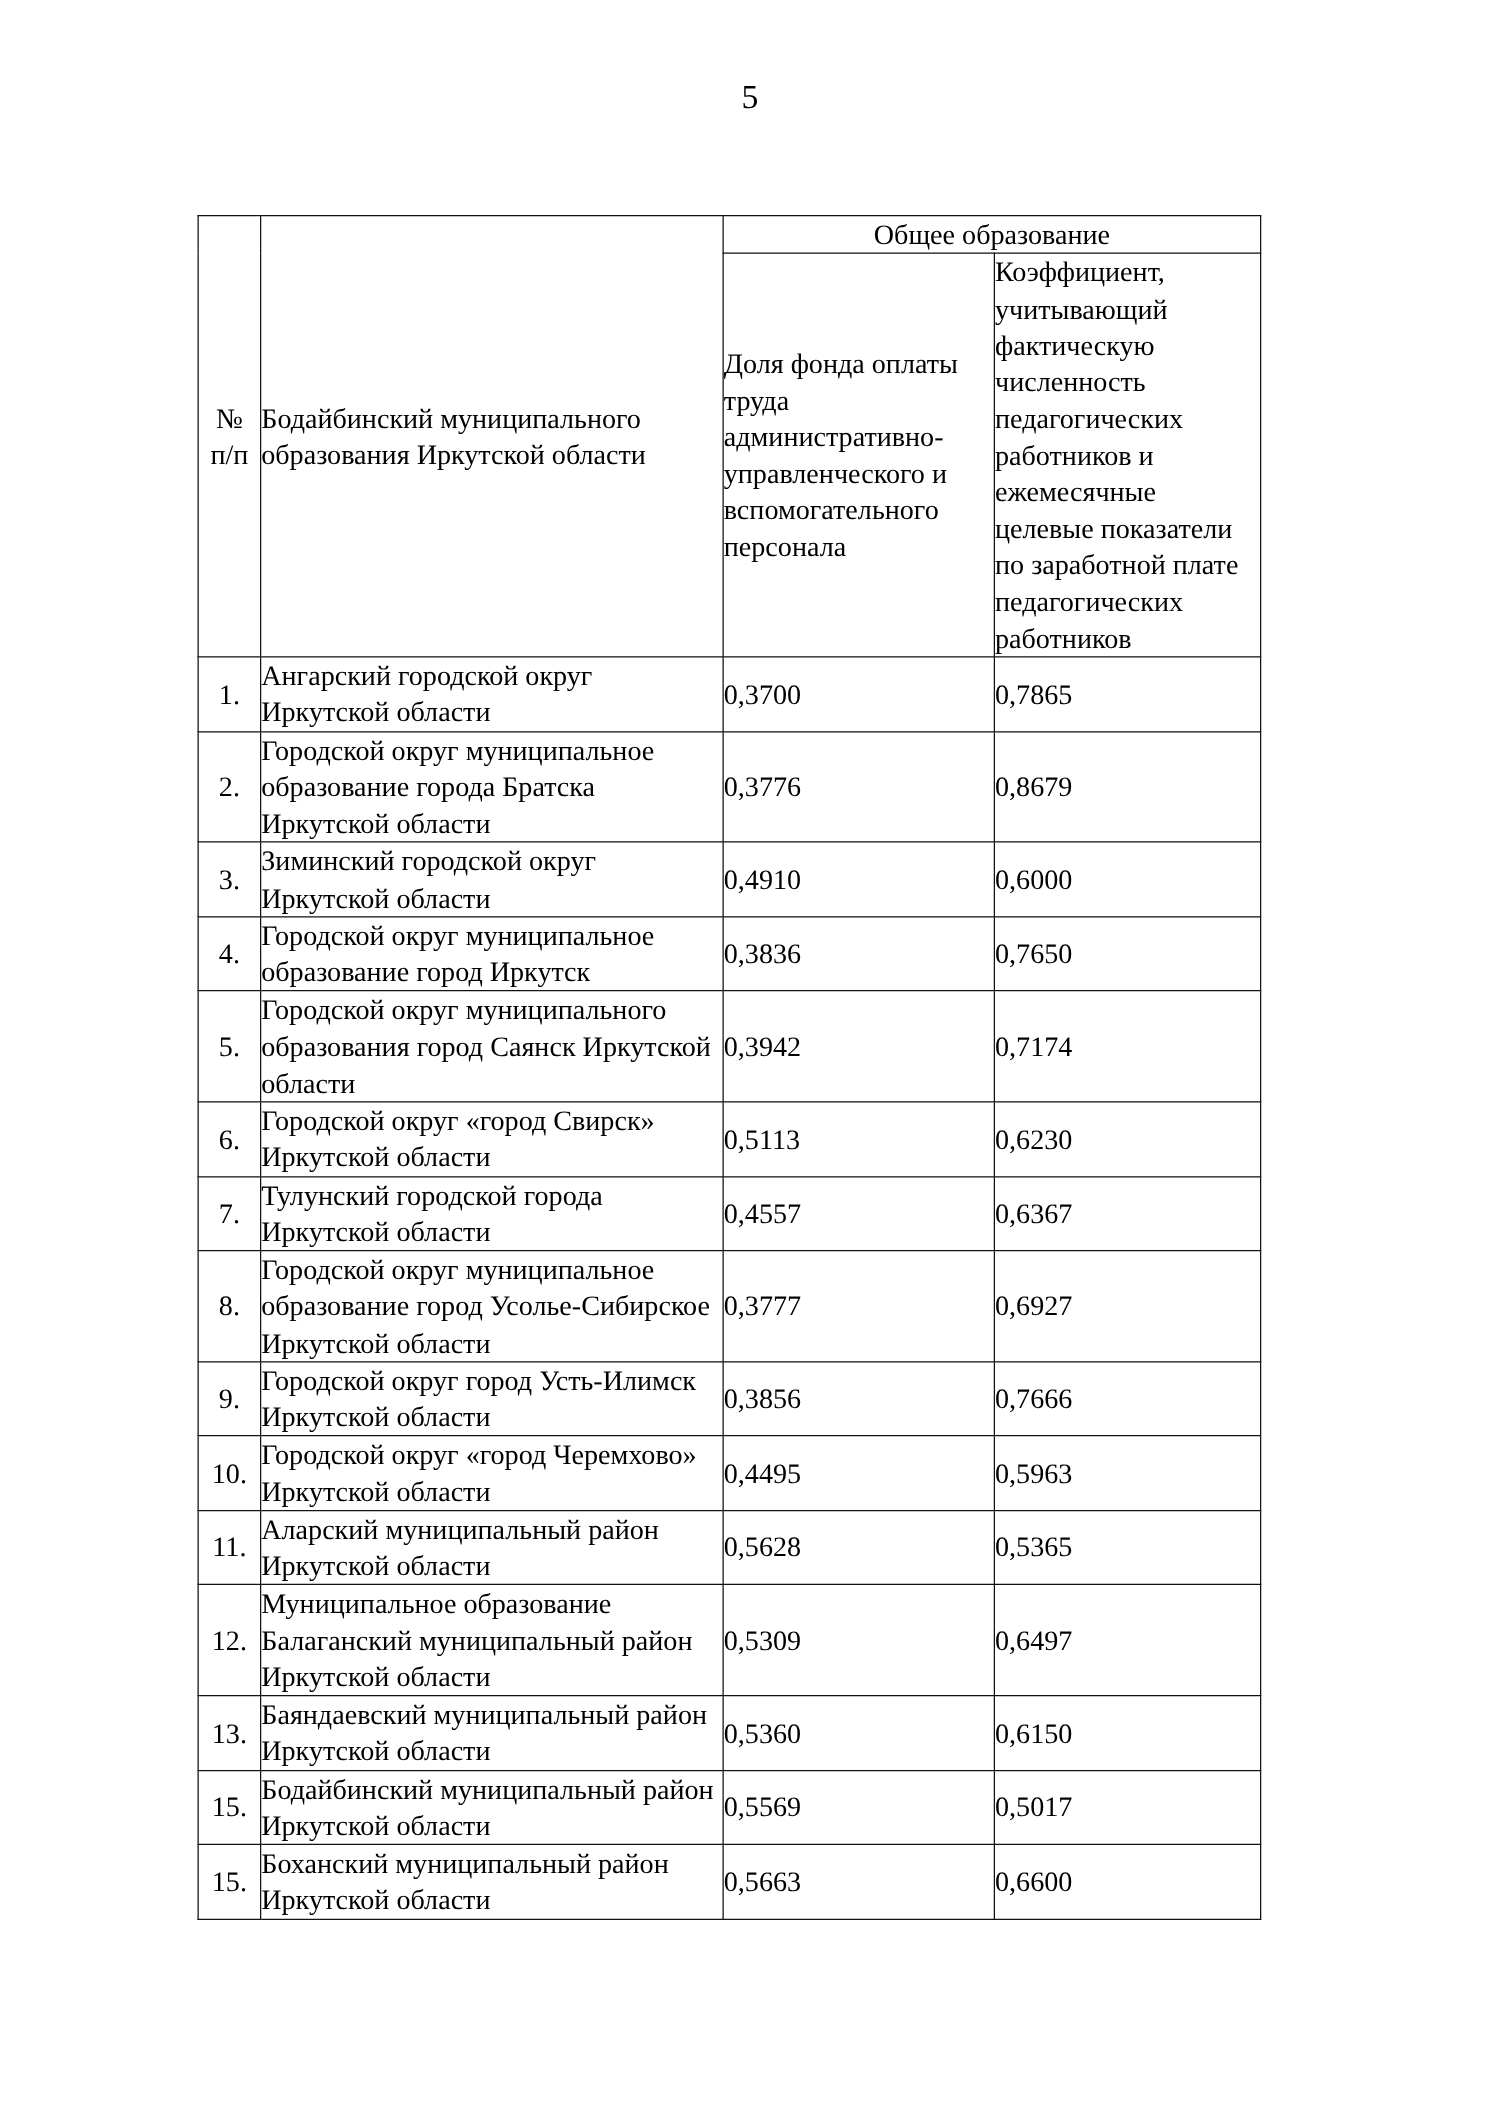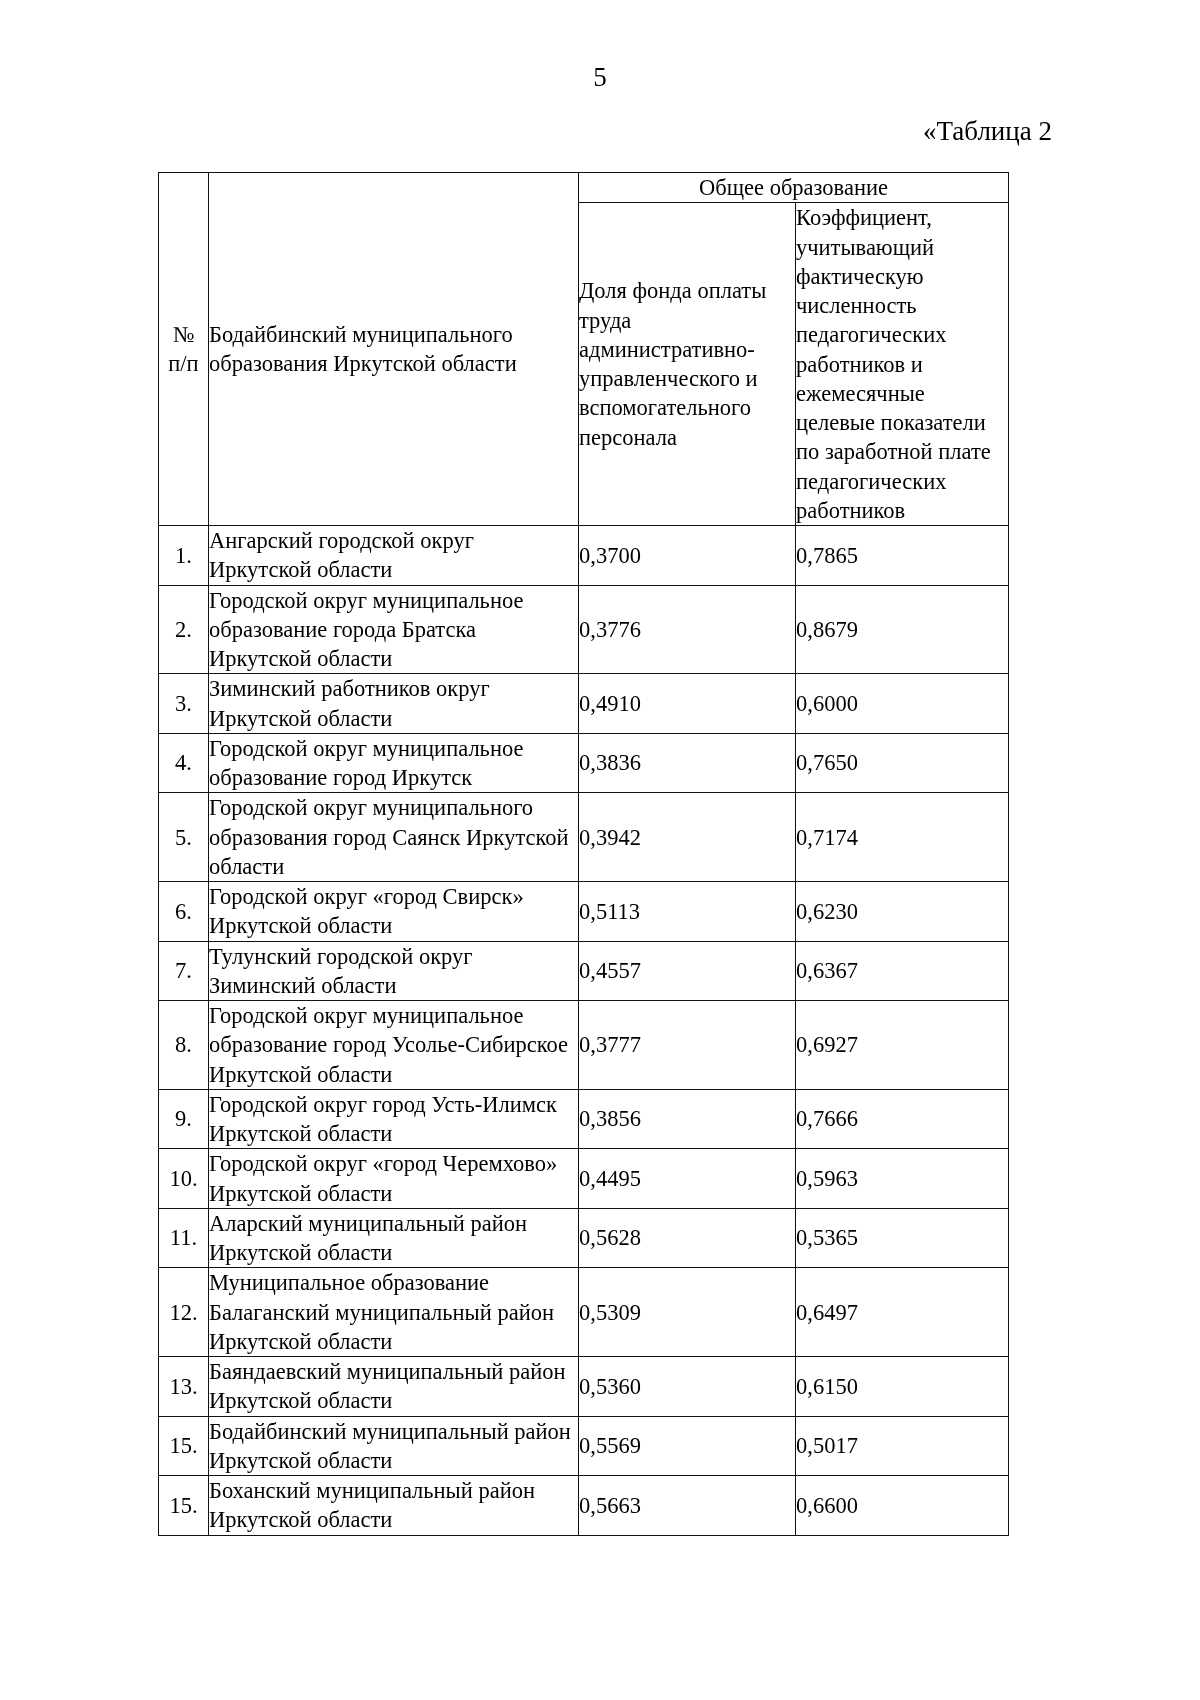--- a/index.html
+++ b/index.html
@@ -113,21 +113,20 @@
 
   .nowrap-line { display: block; }
 </style>
 </head>
 <body>
 
 <div class="page">
 
   <div class="page-number">5</div>
 
-  <div class="table-caption">«Таблица 2</div>
 
   <table class="main-table">
     <colgroup>
       <col class="c-num">
       <col class="c-name">
       <col class="c-share">
       <col class="c-coef">
     </colgroup>
     <thead>
       <tr>
@@ -151,21 +150,21 @@
           <td class="cell-val">0,7865</td>
         </tr>
         <tr>
           <td class="cell-num">2.</td>
           <td class="cell-name">Городской округ муниципальное образование города Братска Иркутской области</td>
           <td class="cell-val">0,3776</td>
           <td class="cell-val">0,8679</td>
         </tr>
         <tr>
           <td class="cell-num">3.</td>
-          <td class="cell-name">Зиминский работников округ Иркутской области</td>
+          <td class="cell-name">Зиминский городской округ Иркутской области</td>
           <td class="cell-val">0,4910</td>
           <td class="cell-val">0,6000</td>
         </tr>
         <tr>
           <td class="cell-num">4.</td>
           <td class="cell-name">Городской округ муниципальное образование город Иркутск</td>
           <td class="cell-val">0,3836</td>
           <td class="cell-val">0,7650</td>
         </tr>
         <tr>
@@ -175,21 +174,21 @@
           <td class="cell-val">0,7174</td>
         </tr>
         <tr>
           <td class="cell-num">6.</td>
           <td class="cell-name">Городской округ «город Свирск» Иркутской области</td>
           <td class="cell-val">0,5113</td>
           <td class="cell-val">0,6230</td>
         </tr>
         <tr>
           <td class="cell-num">7.</td>
-          <td class="cell-name">Тулунский городской округ Зиминский области</td>
+          <td class="cell-name">Тулунский городской города Иркутской области</td>
           <td class="cell-val">0,4557</td>
           <td class="cell-val">0,6367</td>
         </tr>
         <tr>
           <td class="cell-num">8.</td>
           <td class="cell-name">Городской округ муниципальное образование город Усолье-Сибирское Иркутской области</td>
           <td class="cell-val">0,3777</td>
           <td class="cell-val">0,6927</td>
         </tr>
         <tr>

